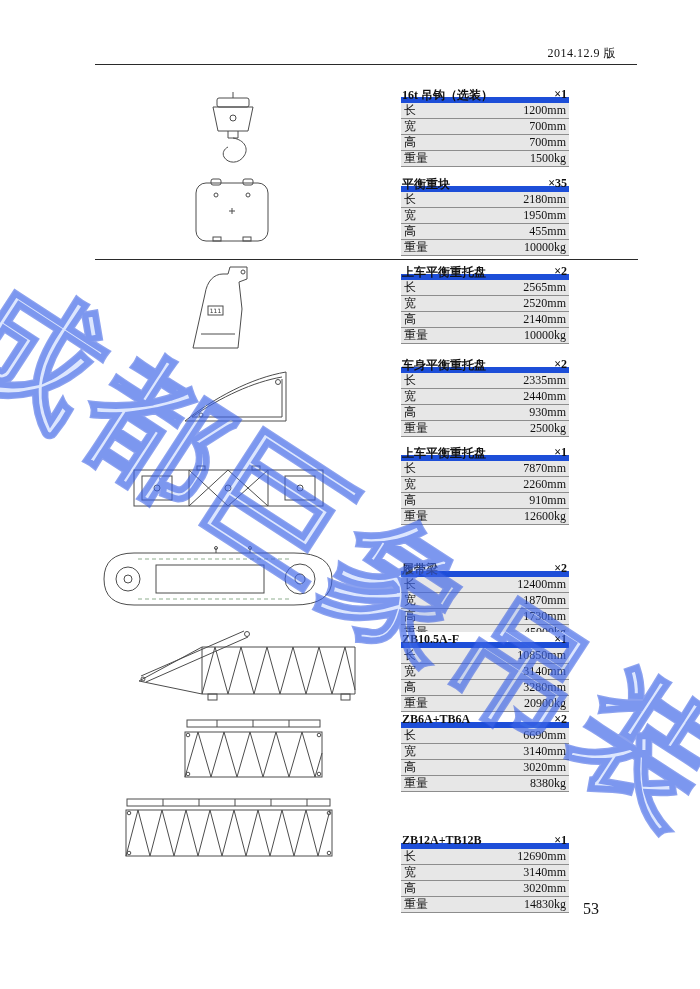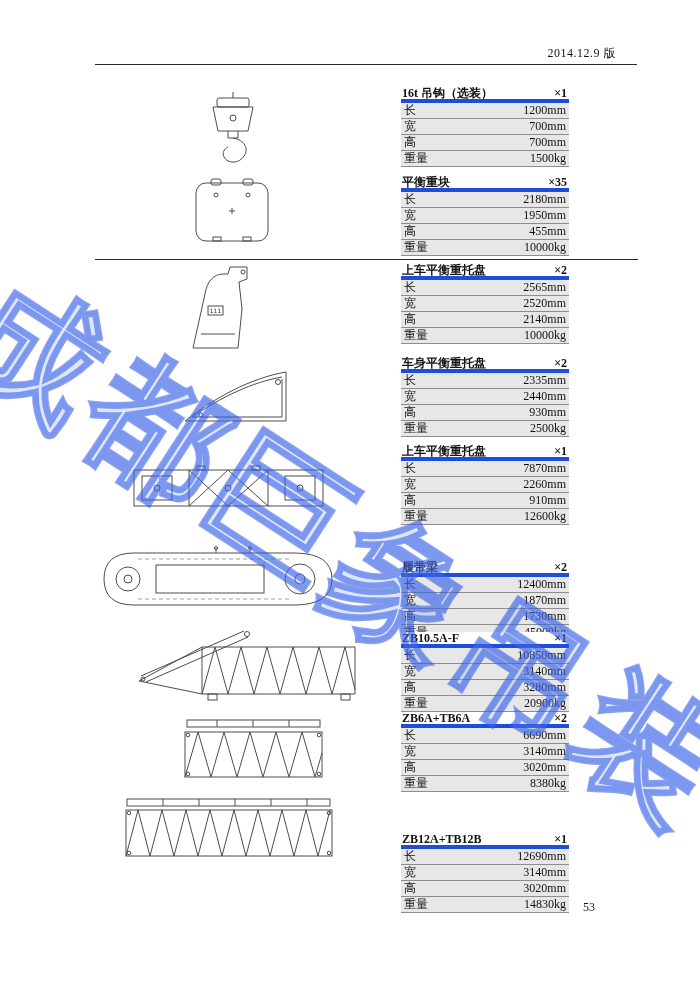--- a/index.html
+++ b/index.html
@@ -3,34 +3,34 @@
 <meta charset="utf-8">
 <style>
   * { margin:0; padding:0; box-sizing:border-box; }
   html,body { background:#e9e9e9; }
   body { font-family:"Liberation Serif","DejaVu Serif",serif; color:#111; }
   .page { position:relative; width:700px; height:989px; margin:0 auto; background:#ffffff; overflow:hidden; }
 
   .version { position:absolute; top:45px; right:84px; font-size:12px; letter-spacing:0.5px; }
   .header-rule { position:absolute; top:64px; left:95px; width:542px; height:1px; background:#2a2a2a; }
   .mid-rule { position:absolute; top:259px; left:95px; width:543px; height:1px; background:#2a2a2a; }
-  .page-number { position:absolute; top:900px; left:583px; font-size:12px; }
+  .page-number { position:absolute; top:900px; left:583px; font-size:16px; }
 
   .watermark {
     position:absolute; left:26px; top:236px; z-index:6;
     font-size:138px; font-weight:bold; letter-spacing:8px; white-space:nowrap;
     transform:rotate(33deg); transform-origin:0 0;
     color:rgba(130,165,250,0.28);
     -webkit-text-stroke:2.5px rgba(45,85,225,0.55);
     pointer-events:none;
   }
 
   .spec-table { position:absolute; left:401px; width:168px; font-size:12px; z-index:2; }
-  .t-title { display:flex; justify-content:space-between; align-items:center; height:16px;
-             font-weight:bold; border-bottom:4px solid #1d4ed8; padding:0 2px 0 1px; background:#fff; }
+  .t-title { display:flex; justify-content:space-between; align-items:flex-start; height:16px;
+             font-weight:bold; border-bottom:6px solid #1d4ed8; padding:0 2px 0 1px; background:#fff; }
   .t-row { display:flex; justify-content:space-between; align-items:center; height:16px;
            background:#e7e7e7; border-bottom:1px solid #8d8d8d; padding:0 3px; }
 
   .drawing { position:absolute; z-index:1; }
   .drawing path, .drawing rect, .drawing circle, .drawing line, .drawing polyline
     { fill:none; stroke:#4d4d4d; stroke-width:1; }
   .drawing .green { stroke:#8fae8f; }
   .drawing text { fill:#333; stroke:none; font-size:6px; font-family:"DejaVu Sans",sans-serif; }
 </style>
 </head>

